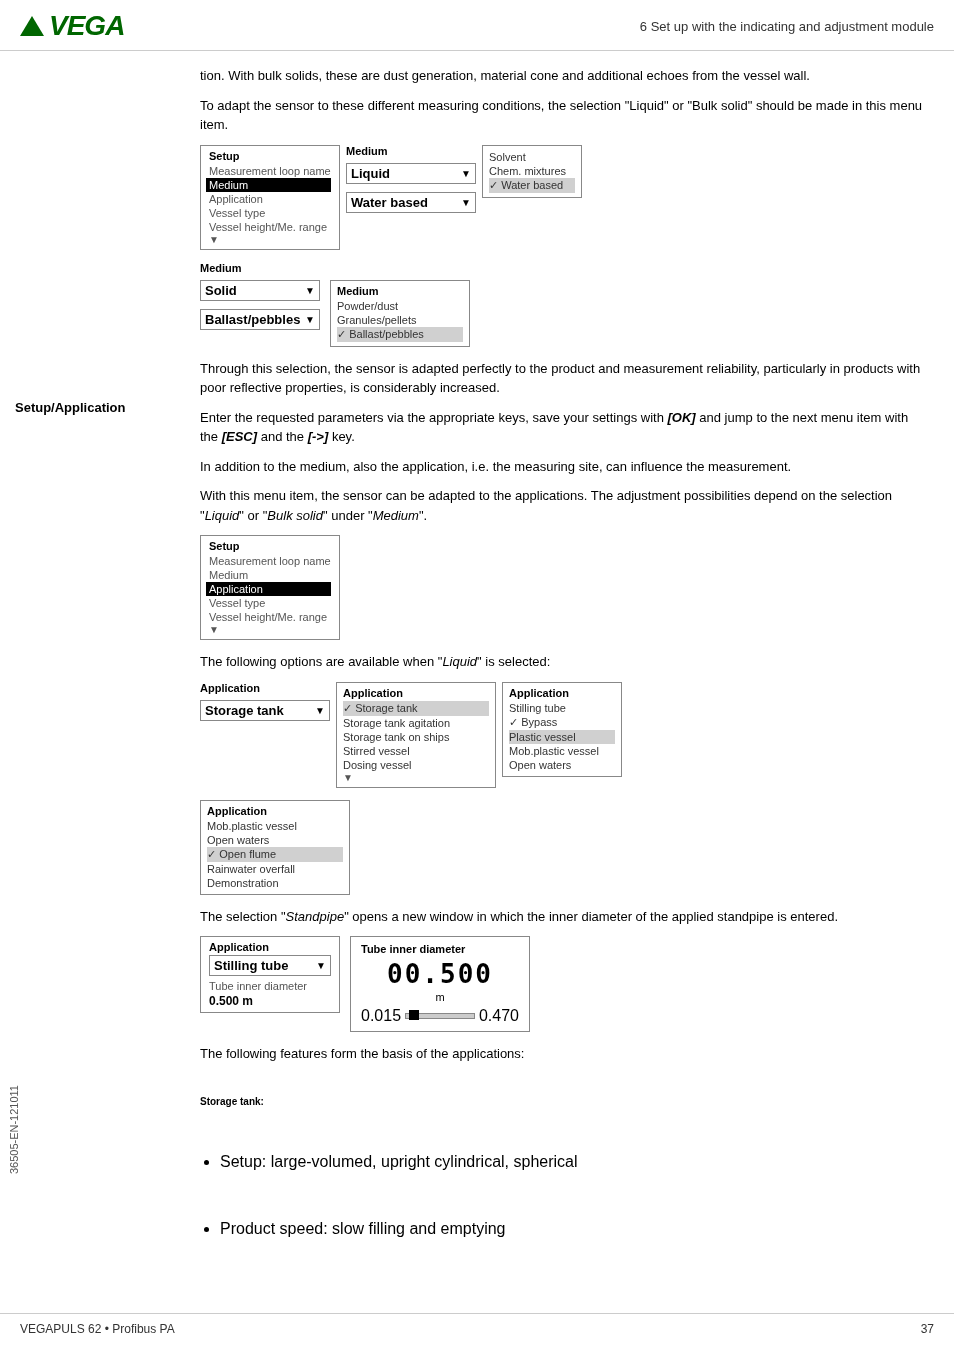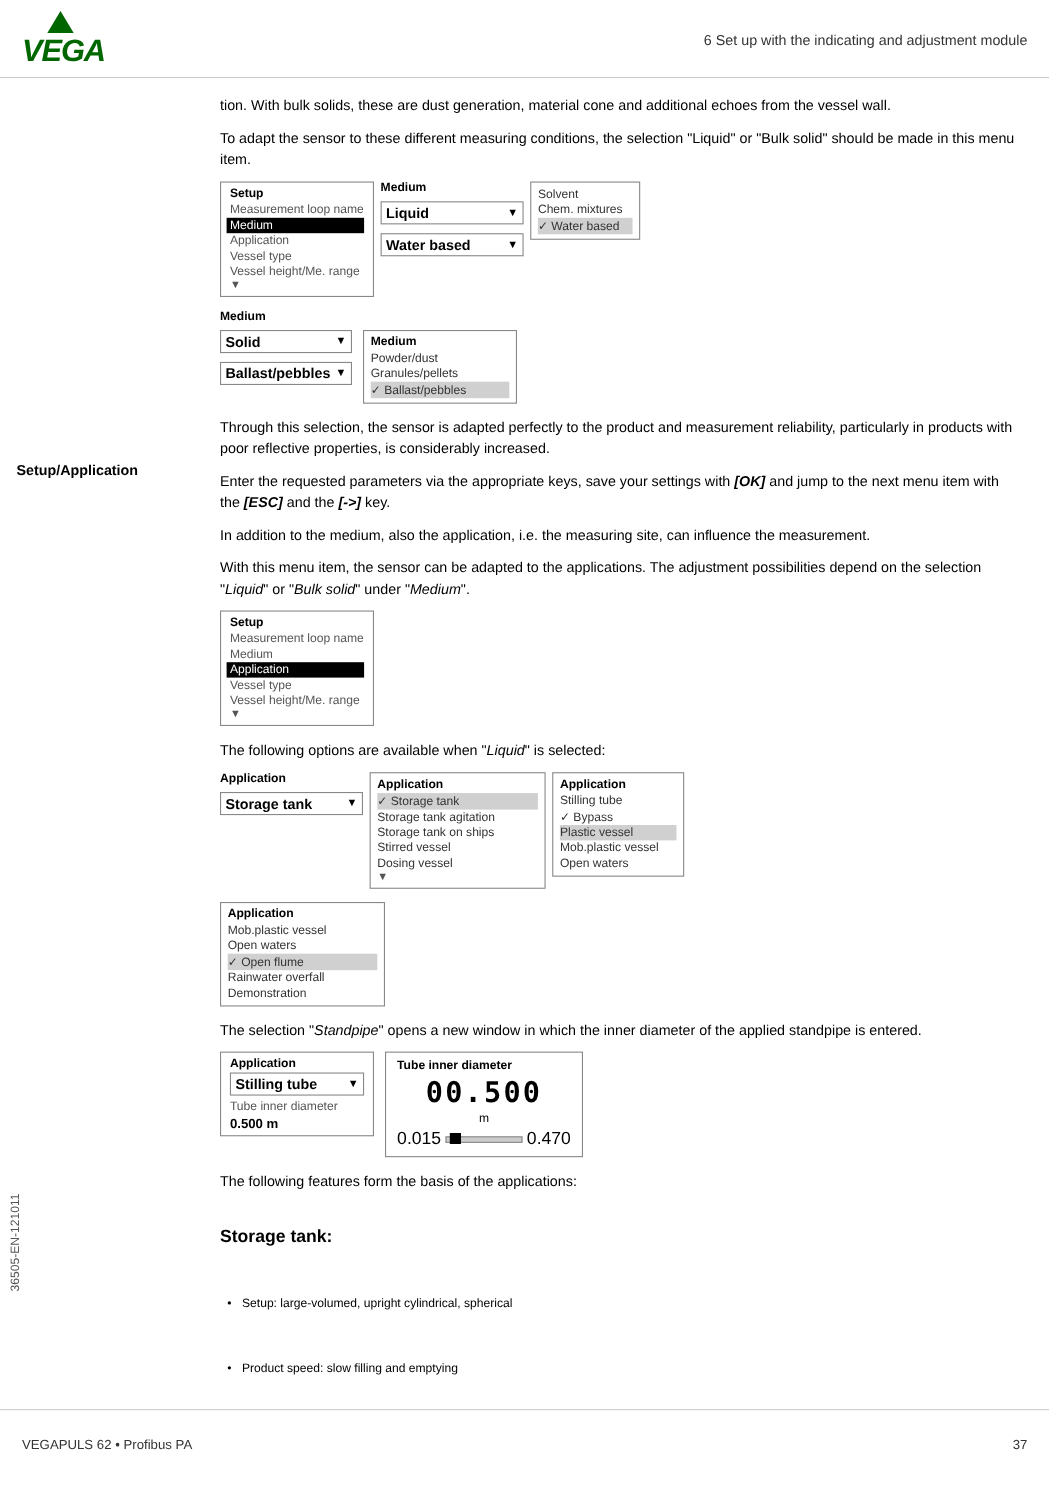--- a/index.html
+++ b/index.html
@@ -180,21 +180,21 @@
     }
 
     
     .footer {
       position: absolute;
       bottom: 10px;
       left: 0;
       right: 0;
       display: flex;
       justify-content: space-between;
-      padding: 24px 20px;
+      padding: 8px 20px;
       border-top: 1px solid #ccc;
       font-size: 12px;
       color: #333;
     }
 
     
     .side-text {
       position: absolute;
       left: 8px;
       bottom: 180px;
@@ -204,38 +204,38 @@
       color: #555;
     }
 
     
     .bullet-list {
       margin-left: 20px;
       margin-bottom: 8px;
     }
     .bullet-list li {
       margin-bottom: 4px;
-      font-size: 11px;
+      font-size: 16px;
       line-height: 1.5;
       list-style: disc;
       margin-top: 43px;
     }
 
     .heading-bold {
       font-weight: bold;
-      font-size: 16px;
+      font-size: 10px;
       margin-bottom: 6px;
       margin-top: 32px;
     }
   </style>
 </head>
 <body>
 
 <div class="header">
-  <div style="display:flex;align-items:center;flex-direction:column;">
+  <div style="display:flex;align-items:center;">
     <span style="display:inline-block;width:0;height:0;border-left:12px solid transparent;border-right:12px solid transparent;border-bottom:20px solid #006600;margin-right:5px;vertical-align:middle;"></span>
     <span style="font-size:28px;font-weight:900;font-style:italic;color:#006600;letter-spacing:-1px;">VEGA</span>
   </div>
   <div style="font-size:13px;color:#333;">6 Set up with the indicating and adjustment module</div>
 </div>
 
 <div class="main-content">
 
   <div class="left-margin">
 

